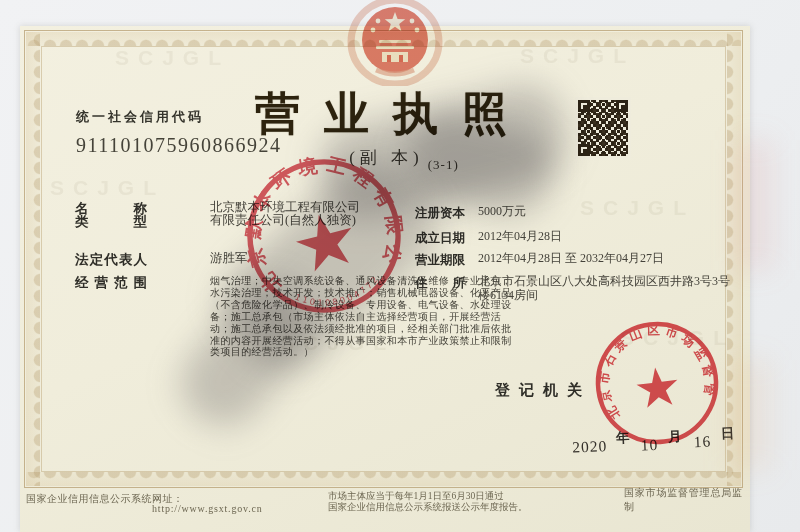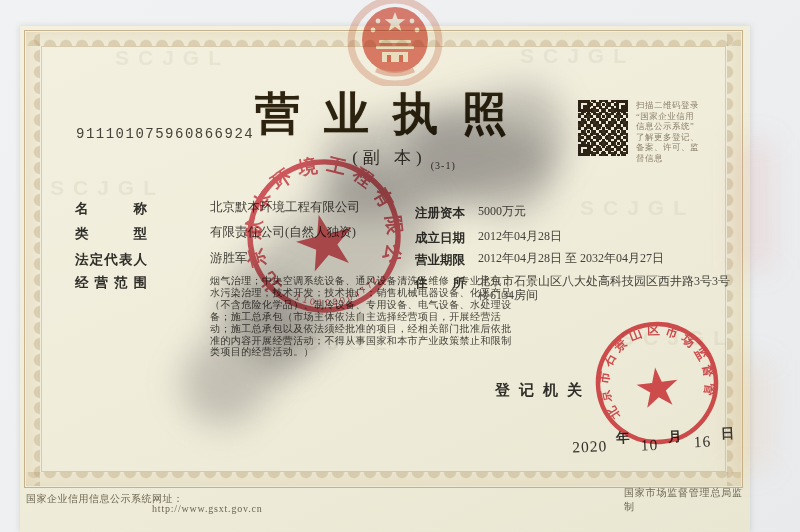--- a/index.html
+++ b/index.html
@@ -33,29 +33,29 @@
                      linear-gradient(270deg,rgba(216,198,158,.40),rgba(216,198,158,.12));
     background-size:14px 16px,auto;}
   
   .wm{position:absolute;font-family:"Liberation Sans","DejaVu Sans",sans-serif;
       font-weight:bold;font-size:21px;letter-spacing:9px;color:rgba(150,138,104,.10);
       pointer-events:none;}
   
   .credit-label{position:absolute;left:56px;top:82px;
       font-family:"Liberation Sans","DejaVu Sans",sans-serif;font-weight:bold;
       font-size:13px;letter-spacing:3px;color:#35342c;}
-  .credit-code{position:absolute;left:56px;top:100px;font-size:14px;
-      letter-spacing:1.5px;color:#454339;font-family:Liberation Mono, monospace;}
+  .credit-code{position:absolute;left:56px;top:108px;font-size:20px;
+      letter-spacing:1.5px;color:#454339;}
   .title{position:absolute;left:0;right:8px;top:58px;text-align:center;
       font-weight:bold;font-size:45px;letter-spacing:24px;padding-left:24px;
       color:#2d230e;text-shadow:0 0 1px rgba(45,35,14,.4);}
   .subtitle{position:absolute;left:0;right:0;top:120px;text-align:center;
       padding-left:38px;color:#3a372e;}
   .subtitle .copy{font-size:17px;letter-spacing:5px;}
-  .subtitle .copynum{font-size:10px;display:inline-block;transform:translateY(6px);letter-spacing:1px;}
+  .subtitle .copynum{font-size:13px;display:inline-block;transform:translateY(6px);letter-spacing:1px;}
   
   .qr{position:absolute;left:558px;top:74px;width:50px;height:56px;
       background-color:#efecdc;
       background-image:
         repeating-conic-gradient(#2c2315 0% 25%, rgba(0,0,0,0) 0% 50%),
         repeating-conic-gradient(#3a3020 0% 25%, rgba(0,0,0,0) 0% 50%);
       background-size:6px 6px,10px 11px;background-position:0 0,3px 2px;
       outline:3px solid #efecdc;}
   .qr-finder{position:absolute;width:12px;height:12px;border:3px solid #2c2315;
       background:#efecdc;box-sizing:border-box;}
@@ -117,53 +117,46 @@
       <div class="frame-inner"></div>
     </div>
 
     <span class="wm" style="left:95px;top:20px;">SCJGL</span>
     <span class="wm" style="left:500px;top:18px;">SCJGL</span>
     <span class="wm" style="left:30px;top:150px;">SCJGL</span>
     <span class="wm" style="left:560px;top:170px;">SCJGL</span>
     <span class="wm" style="left:260px;top:305px;">SCJGL</span>
     <span class="wm" style="left:600px;top:300px;">SCJGL</span>
 
+    <div class="credit-label">统一社会信用代码</div>
     <div class="credit-code">911101075960866924</div>
     <div class="title">营业执照</div>
     <div class="subtitle">
       <span class="copy">(副 本)</span>
       <span class="copynum">(3-1)</span>
     </div>
 
     <div class="qr">
       <div class="qr-finder" style="left:0;top:0;">
           <b></b>
         </div>
       <div class="qr-finder" style="right:0;top:0;">
           <b></b>
         </div>
       <div class="qr-finder" style="left:0;bottom:0;">
           <b></b>
         </div>
     </div>
-    <div class="qr-caption">
-      <div>扫描二维码登录</div>
-      <div>“国家企业信用</div>
-      <div>信息公示系统”</div>
-      <div>了解更多登记、</div>
-      <div>备案、许可、监</div>
-      <div>督信息</div>
-    </div>
 
     <div class="col-left">
       <div class="row" style="top:173px;">
         <span class="flabel flabel-l">名称</span>
         <span class="fvalue val-l">北京默本环境工程有限公司</span>
       </div>
-      <div class="row" style="top:198px;">
+      <div class="row" style="top:186px;">
         <span class="flabel flabel-l">类型</span>
         <span class="fvalue val-l">有限责任公司(自然人独资)</span>
       </div>
       <div class="row" style="top:224px;">
         <span class="flabel flabel-l">法定代表人</span>
         <span class="fvalue val-l">游胜军</span>
       </div>
       <div class="row" style="top:247px;text-decoration:underline;">
         <span class="flabel flabel-l">经营范围</span>
         <span class="fvalue scope">烟气治理；中央空调系统设备、通风设备清洗及维修；专业承包；水污染治理；技术开发；技术推广；销售机械电器设备、化工产品（不含危险化学品）、制冷设备、专用设备、电气设备、水处理设备；施工总承包（市场主体依法自主选择经营项目，开展经营活动；施工总承包以及依法须经批准的项目，经相关部门批准后依批准的内容开展经营活动；不得从事国家和本市产业政策禁止和限制类项目的经营活动。）</span>
@@ -194,20 +187,24 @@
       <span class="d-num" style="transform:translateY(7px);">2020</span>
       <span class="d-unit" style="margin-left:9px;">年</span>
       <span class="d-num" style="margin-left:11px;transform:translateY(8px);">10</span>
       <span class="d-unit" style="margin-left:10px;transform:translateY(1px);">月</span>
       <span class="d-num" style="margin-left:12px;transform:translateY(7px);">16</span>
       <span class="d-unit" style="margin-left:10px;">日</span>
     </div>
 
     <div class="foot foot-site">国家企业信用信息公示系统网址：</div>
     <div class="foot foot-url">http://www.gsxt.gov.cn</div>
+    <div class="foot foot-note">
+      <div>市场主体应当于每年1月1日至6月30日通过</div>
+      <div>国家企业信用信息公示系统报送公示年度报告。</div>
+    </div>
     <div class="foot foot-pub">国家市场监督管理总局监制</div>
   </div>
 
   <svg class="seal" style="left:346px;top:0px;opacity:.82;" width="98" height="86" viewBox="0 0 98 86">
     <ellipse cx="49" cy="42" rx="44" ry="42" fill="none" stroke="#e09a83" stroke-width="7" opacity=".55"></ellipse>
     <circle cx="49" cy="40" r="33" fill="#d8513a" opacity=".88"></circle>
     <path d="M 49,12 l 2.6,7 7.6,0.2 -6,4.7 2.2,7.3 -6.4,-4.4 -6.4,4.4 2.2,-7.3 -6,-4.7 7.6,-0.2 Z" fill="#f4e8d2"></path>
     <circle cx="32" cy="21" r="2.4" fill="#f4e8d2"></circle>
     <circle cx="66" cy="21" r="2.4" fill="#f4e8d2"></circle>
     <circle cx="27" cy="30" r="2.4" fill="#f4e8d2"></circle>

